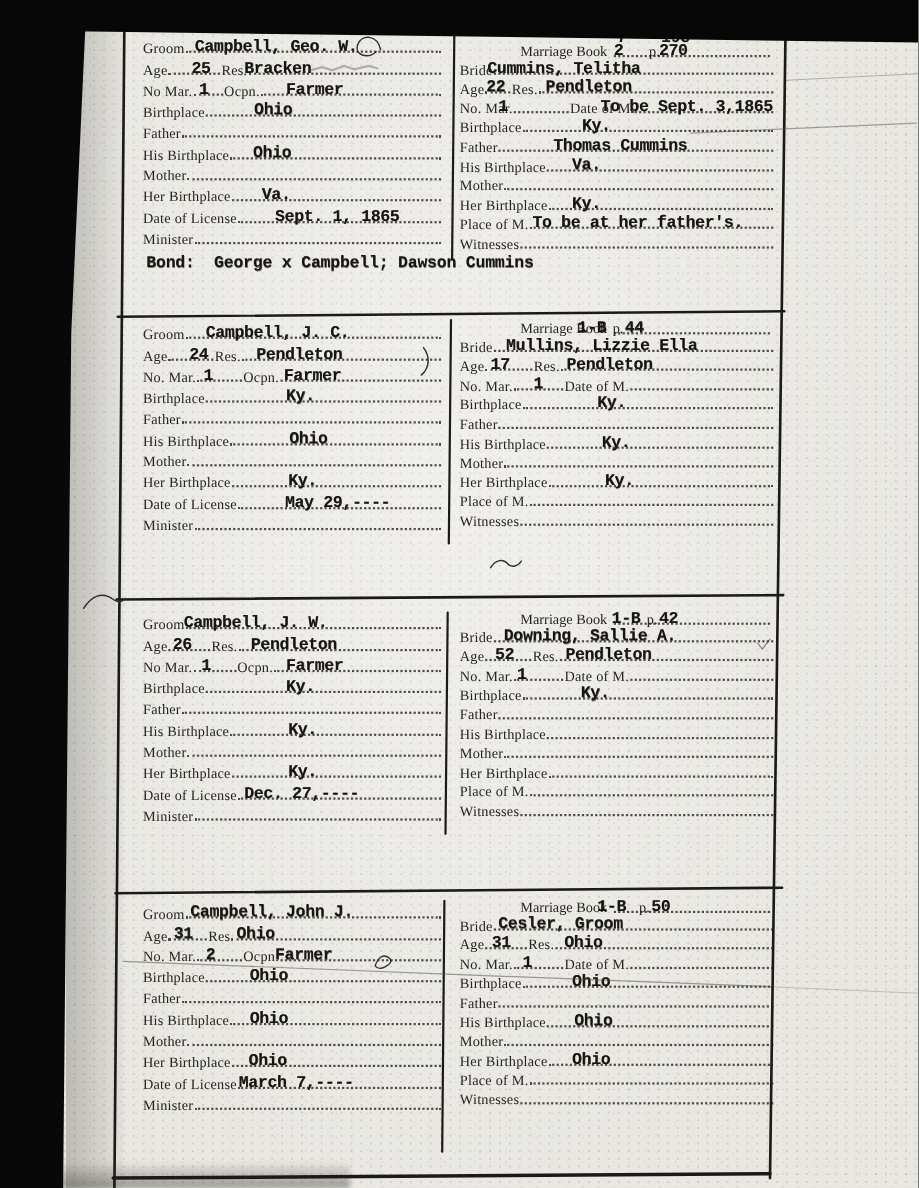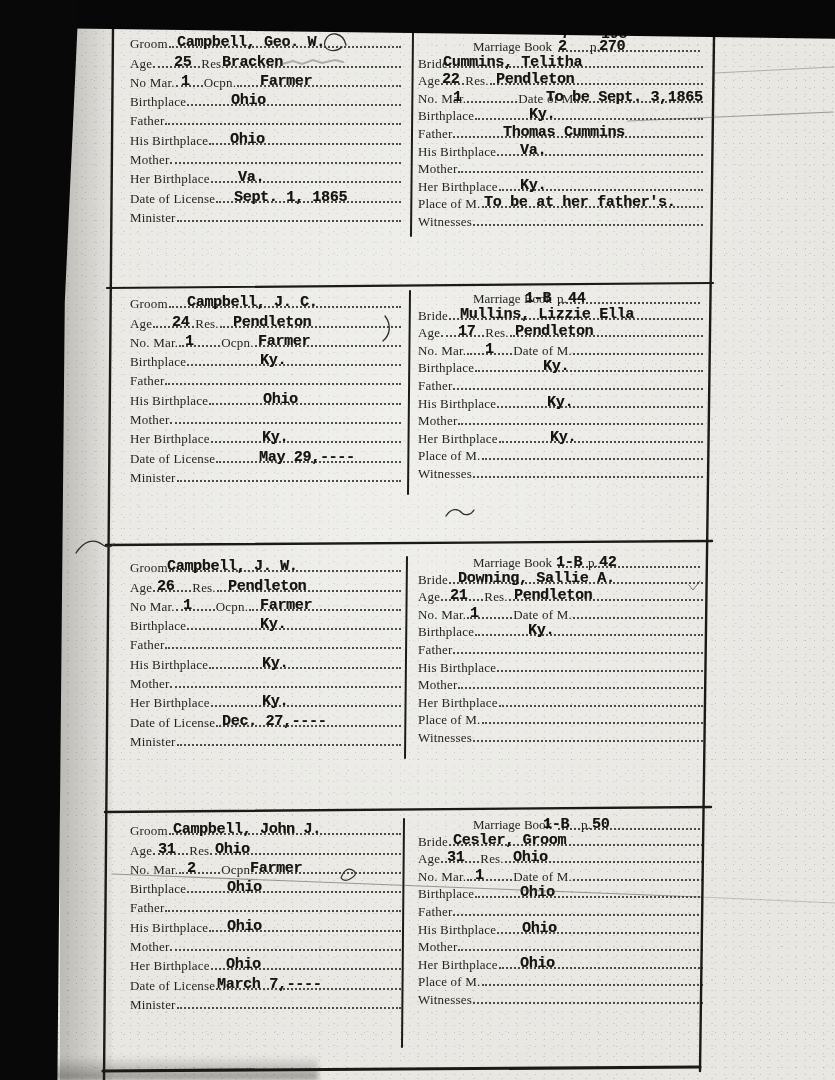--- a/index.html
+++ b/index.html
@@ -135,21 +135,21 @@
           <span class="dots" style="flex: 1 1 0%;"></span>
         </div>
         <div class="frow">
           <span class="flabel">Her Birthplace</span>
           <span class="dots" style="flex: 1 1 0%;"></span>
           <span class="fval" style="left: 108px;">Va.</span>
         </div>
         <div class="frow">
           <span class="flabel">Date of License</span>
           <span class="dots" style="flex: 1 1 0%;"></span>
-          <span class="fval" style="left: 104px;">Sept. 1, 1865</span>
+          <span class="fval" style="left: 120px;">Sept. 1, 1865</span>
         </div>
         <div class="frow">
           <span class="flabel">Minister</span>
           <span class="dots" style="flex: 1 1 0%;"></span>
         </div>
       </div>
     <div class="col col-right" id="r1R">
         <div class="book-header">
           <span class="bh-label">Marriage Book</span>
           <span class="bh-dots"></span>
@@ -208,20 +208,21 @@
           <span class="flabel">Place of M.</span>
           <span class="dots" style="flex: 1 1 0%;"></span>
           <span class="fval" style="left: 66px;">To be at her father's.</span>
         </div>
         <div class="frow">
           <span class="flabel">Witnesses</span>
           <span class="dots" style="flex: 1 1 0%;"></span>
         </div>
       </div>
   </div>
+  <div class="bond">Bond:  George x Campbell; Dawson Cummins</div>
 
   <div class="record">
     <div class="col col-left" id="r2L">
         <div class="frow">
           <span class="flabel">Groom</span>
           <span class="dots" style="flex: 1 1 0%;"></span>
           <span class="fval" style="left: 57px;">Campbell, J. C.</span>
         </div>
         <div class="frow">
           <span class="flabel">Age</span>
@@ -283,21 +284,21 @@
         <div class="frow">
           <span class="flabel">Bride</span>
           <span class="dots" style="flex: 1 1 0%;"></span>
           <span class="fval" style="left: 42px;">Mullins, Lizzie Ella</span>
         </div>
         <div class="frow">
           <span class="flabel">Age</span>
           <span class="dots" style="flex: 0 0 43px;"></span>
           <span class="flabel">Res.</span>
           <span class="dots" style="flex: 1 1 0%;"></span>
-          <span class="fval" style="left: 40px;">17</span>
+          <span class="fval" style="left: 28px;">17</span>
           <span class="fval" style="left: 97px;">Pendleton</span>
         </div>
         <div class="frow">
           <span class="flabel">No. Mar.</span>
           <span class="dots" style="flex: 0 0 45px;"></span>
           <span class="flabel">Date of M.</span>
           <span class="dots" style="flex: 1 1 0%;"></span>
           <span class="fval" style="left: 67px;">1</span>
         </div>
         <div class="frow">
@@ -401,21 +402,21 @@
         <div class="frow">
           <span class="flabel">Bride</span>
           <span class="dots" style="flex: 1 1 0%;"></span>
           <span class="fval" style="left: 40px;">Downing, Sallie A.</span>
         </div>
         <div class="frow">
           <span class="flabel">Age</span>
           <span class="dots" style="flex: 0 0 42px;"></span>
           <span class="flabel">Res.</span>
           <span class="dots" style="flex: 1 1 0%;"></span>
-          <span class="fval" style="left: 32px;">21</span>
+          <span class="fval" style="left: 32px;">52</span>
           <span class="fval" style="left: 96px;">Pendleton</span>
         </div>
         <div class="frow">
           <span class="flabel">No. Mar.</span>
           <span class="dots" style="flex: 0 0 45px;"></span>
           <span class="flabel">Date of M.</span>
           <span class="dots" style="flex: 1 1 0%;"></span>
           <span class="fval" style="left: 52px;">1</span>
         </div>
         <div class="frow">

